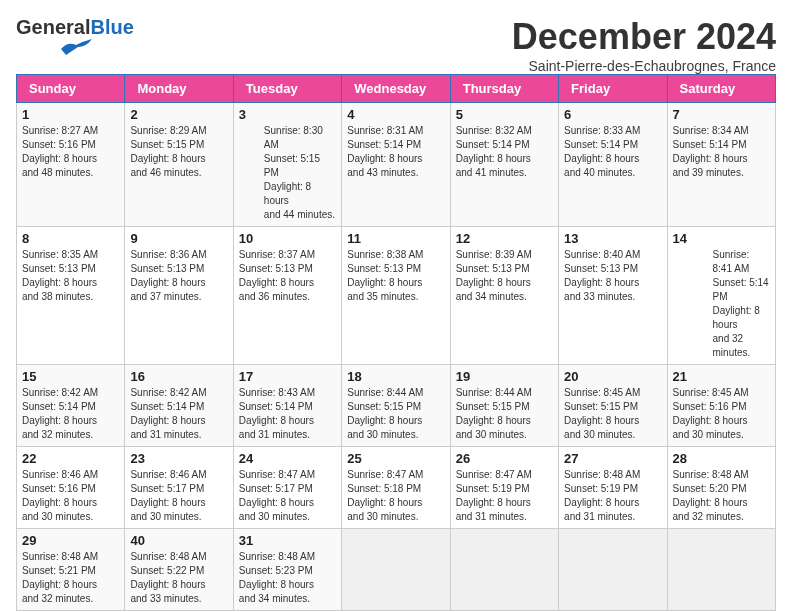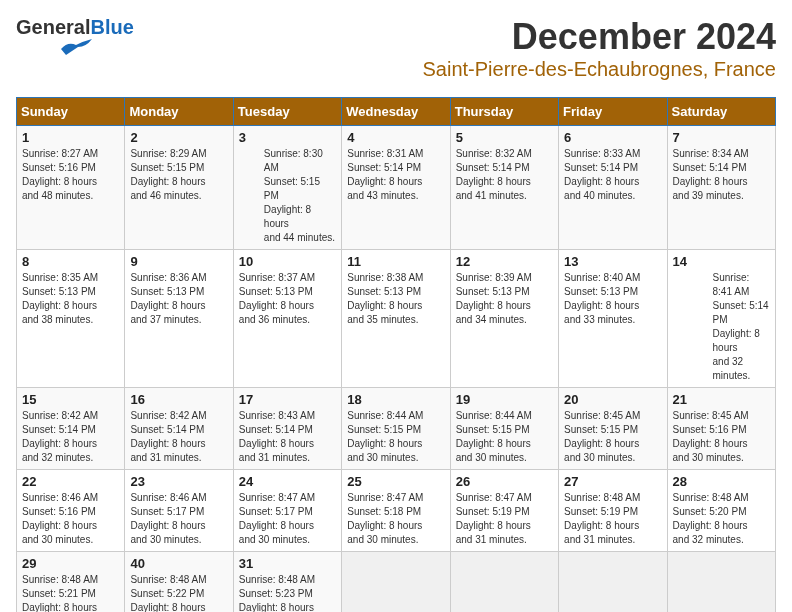--- a/index.html
+++ b/index.html
@@ -7,43 +7,43 @@
       font-family: Arial, sans-serif;
       background: #fff;
       width: 792px;
       min-height: 612px;
       padding: 16px;
     }
     .header-area {
       display: flex;
       justify-content: space-between;
       align-items: flex-start;
-      margin-bottom: 16px;
+      margin-bottom: 0;
     }
     .title-area {
       text-align: right;
     }
     .month-title {
       font-size: 36px;
       font-weight: bold;
       color: #333;
     }
     .subtitle {
-      font-size: 20px;
-      color: #a16207;
+      font-size: 14px;
+      color: #404040;
     }
     table {
       width: 100%;
       border-collapse: collapse;
       font-size: 11px;
     }
     thead tr th {
-      background-color: #a16207;
+      background-color: #ec4899;
       color: #fff;
-      padding: 6px 4px;
+      padding: 6px 12px;
       text-align: left;
       font-size: 13px;
       font-weight: bold;
       border: 1px solid #2e75b6;
     }
     tbody tr td {
       border: 1px solid #ccc;
       padding: 4px 5px;
       vertical-align: top;
       width: 108px;

